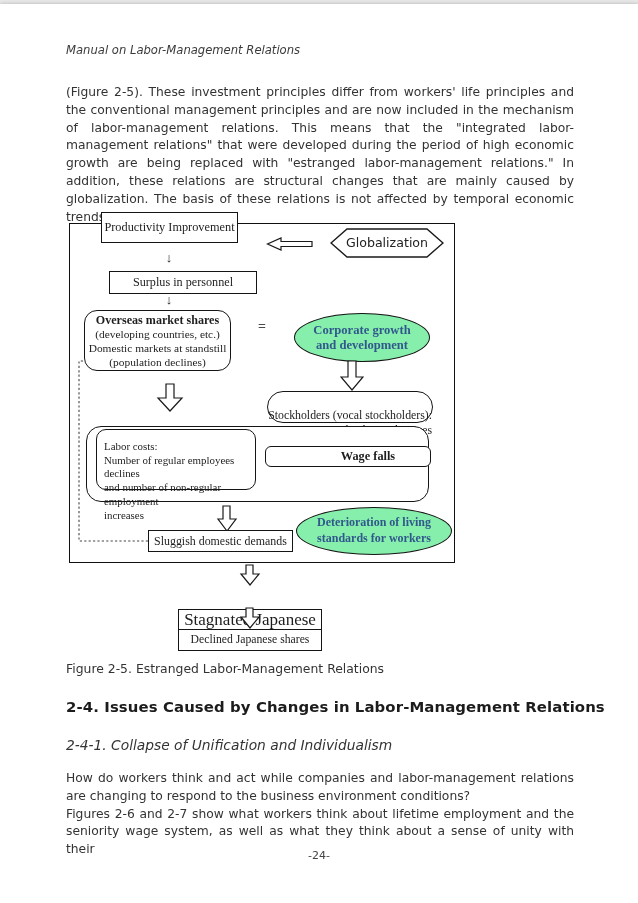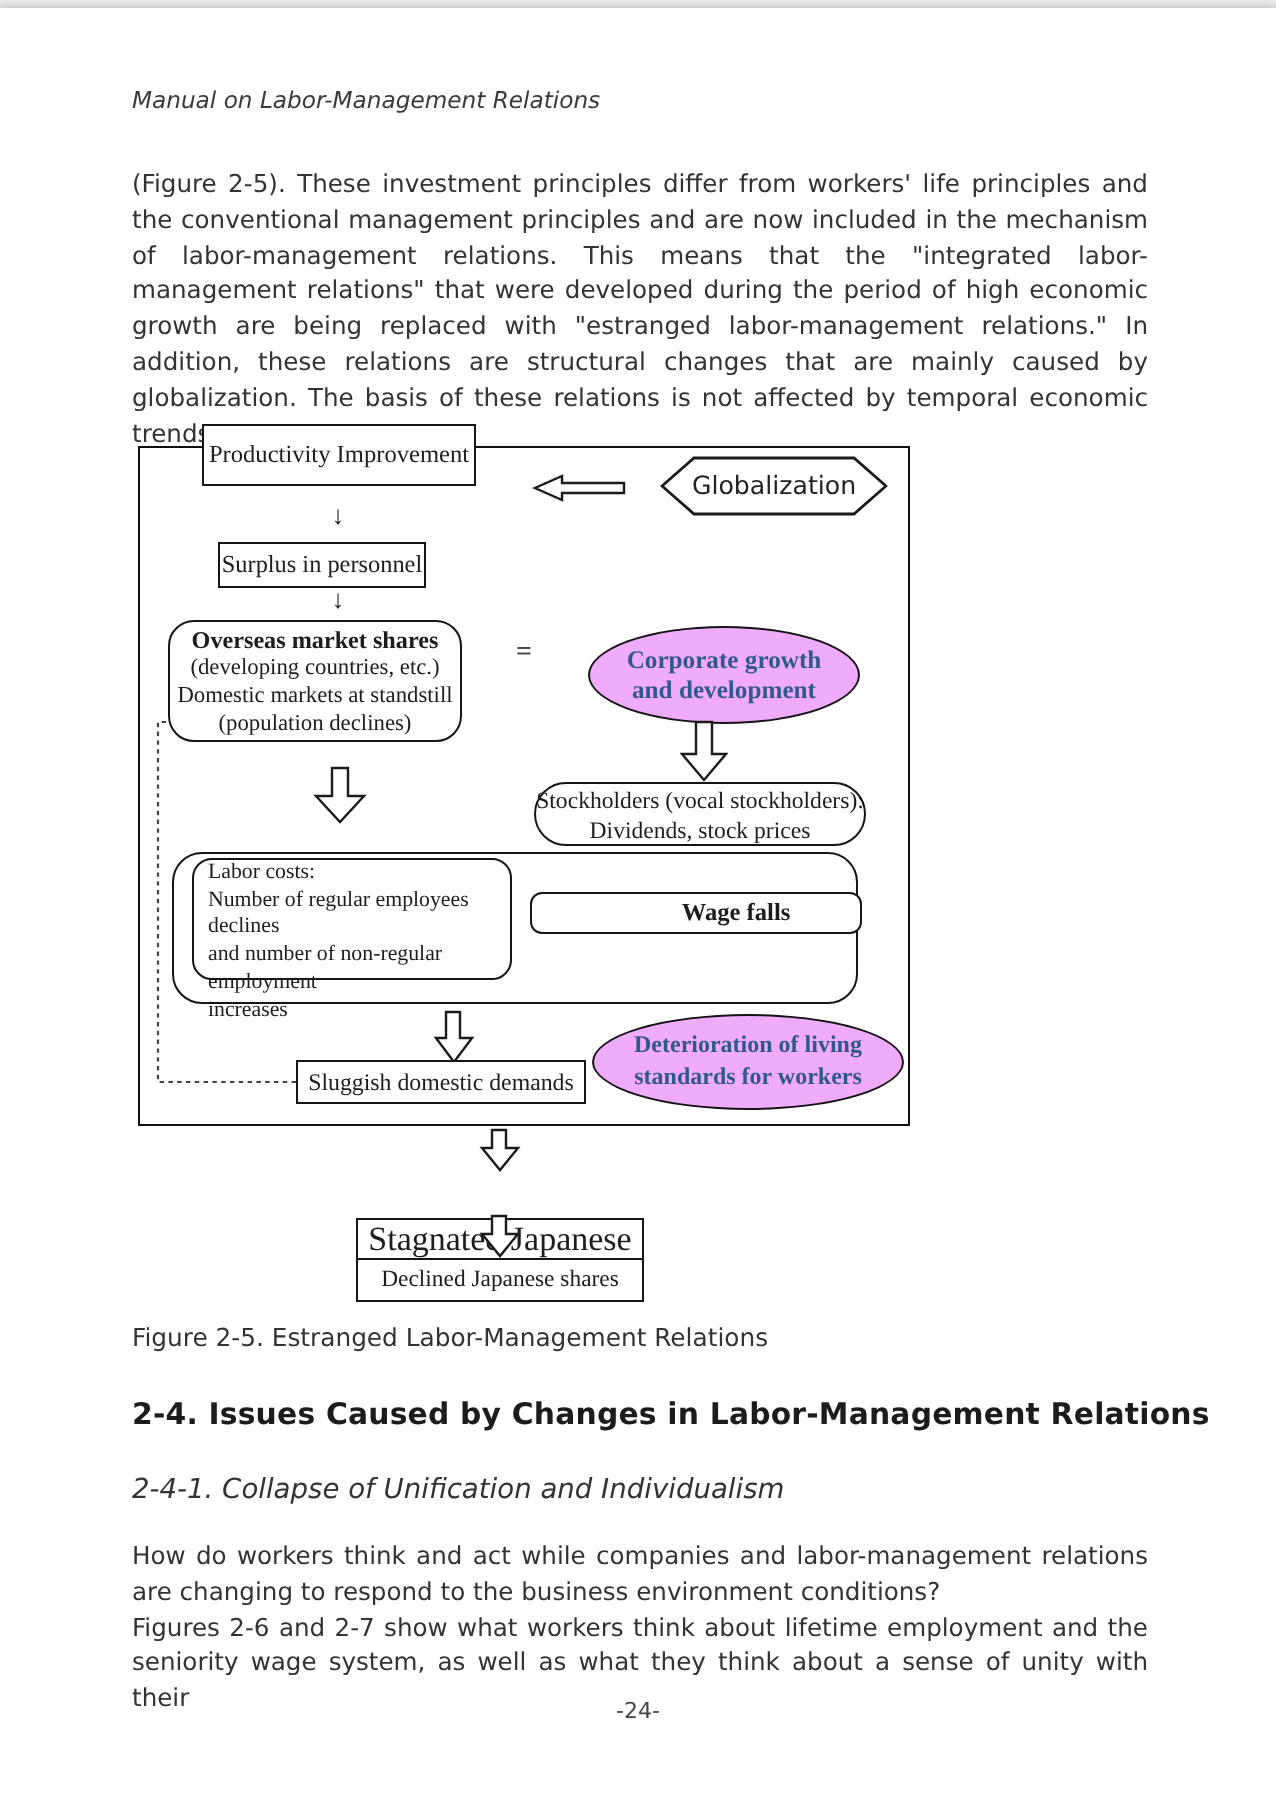--- a/index.html
+++ b/index.html
@@ -16,36 +16,36 @@
   .caption{left:66px; top:657px; font-size:12.4px; color:#333;}
   .heading{left:66px; top:694px; font-size:14.9px; font-weight:bold; color:#1c1c1c; letter-spacing:.1px;}
   .subheading{left:66px; top:733px; font-style:italic; font-size:13.8px; color:#333;}
   .pagenum{left:0; top:845px; width:638px; text-align:center; font-size:11px; color:#444;}
 
   
   .serif{font-family:"Liberation Serif", serif; color:#1d1d1d;}
   .box{border:1.4px solid #151515; background:#fff; text-align:center; box-sizing:border-box;}
   .outer-frame{left:69px; top:219px; width:386px; height:340px; border:1.7px solid #101010; background:transparent; box-sizing:border-box;}
   .productivity{left:101px; top:208px; width:137px; height:31px; font-size:12.3px; line-height:29px;}
-  .surplus{left:109px; top:267px; width:104px; height:23px; font-size:12.2px; line-height:21px;}
+  .surplus{left:109px; top:267px; width:148px; height:23px; font-size:12.2px; line-height:21px;}
   .thin-arrow{width:16px; text-align:center; font-size:13px; color:#222; font-family:"Liberation Serif", serif;}
   .ta1{left:161px; top:246px;} .ta2{left:161px; top:288px;}
   .hex-wrap{left:330px; top:224px; width:114px; height:30px;}
   .hex-label{position:absolute; left:0; top:0; width:114px; height:30px; line-height:30px; text-align:center; font-size:12.6px; color:#222;}
   .overseas{left:84px; top:306px; width:147px; height:61px; border-radius:13px; font-size:11.4px; line-height:13.9px; padding-top:3px;}
   .overseas .b1{font-weight:bold; font-size:12.1px;}
   .equals{left:258px; top:315px; font-size:14px; font-weight:bold; color:#4a4a4a; font-family:"Liberation Serif", serif;}
-  .ellipse{border:1.6px solid #141414; border-radius:50%; background:#f0abfc; text-align:center; box-sizing:border-box;
+  .ellipse{border:1.6px solid #141414; border-radius:50%; background:#86efac; text-align:center; box-sizing:border-box;
            display:flex; flex-direction:column; justify-content:center; font-weight:bold; color:#31588C;}
   .corporate{left:294px; top:309px; width:136px; height:49px; font-size:12.6px; line-height:14.8px;}
   .deterioration{left:296px; top:503px; width:156px; height:48px; font-size:12px; line-height:15.6px;}
-  .stockholders{left:267px; top:387px; width:166px; height:32px; border-radius:16px; font-size:11.8px; line-height:14.6px; padding-top:1px;}
+  .stockholders{left:267px; top:387px; width:166px; height:32px; border-radius:16px; font-size:11.8px; line-height:14.6px; padding-top:16px;text-align:right;}
   .labor-frame{left:86px; top:422px; width:343px; height:76px; border:1.4px solid #151515; border-radius:15px; background:#fff; box-sizing:border-box;}
   .labor-costs{left:96px; top:425px; width:160px; height:61px; border:1.3px solid #151515; border-radius:10px; background:#fff;
-               box-sizing:border-box; font-size:10.9px; line-height:13.7px; text-align:left; padding:0 5px 0 7px;}
+               box-sizing:border-box; font-size:10.9px; line-height:13.7px; text-align:left; padding:10px 5px 0 7px;}
   .wage{left:265px; top:442px; width:166px; height:21px; border-radius:6px; font-weight:bold; font-size:12.3px; line-height:19px;padding-left:40px;}
   .sluggish{left:148px; top:526px; width:145px; height:22px; font-size:11.9px; line-height:20px;}
   .stagnated{left:178px; top:605px; width:144px; height:21px; font-size:17px; line-height:19px;}
   .declined{left:178px; top:625px; width:144px; height:22px; font-size:11.7px; line-height:20px;}
   svg{display:block;}
 </style>
 </head>
 <body>
 
 <div class="page">

